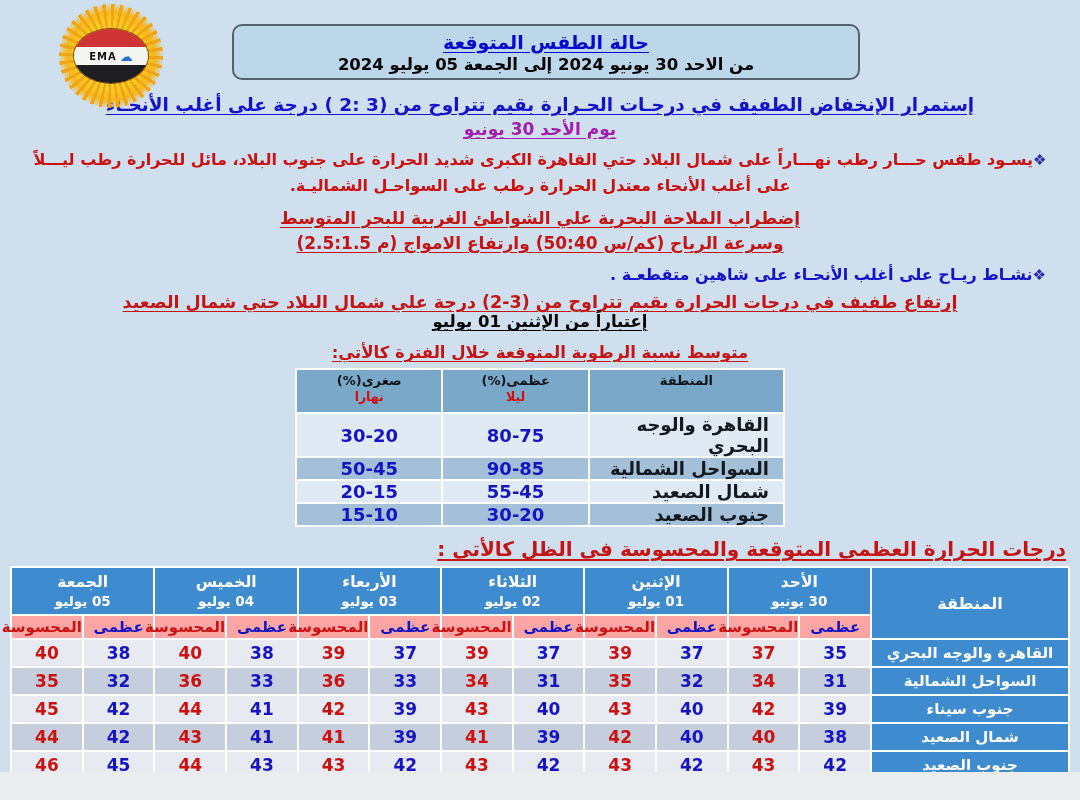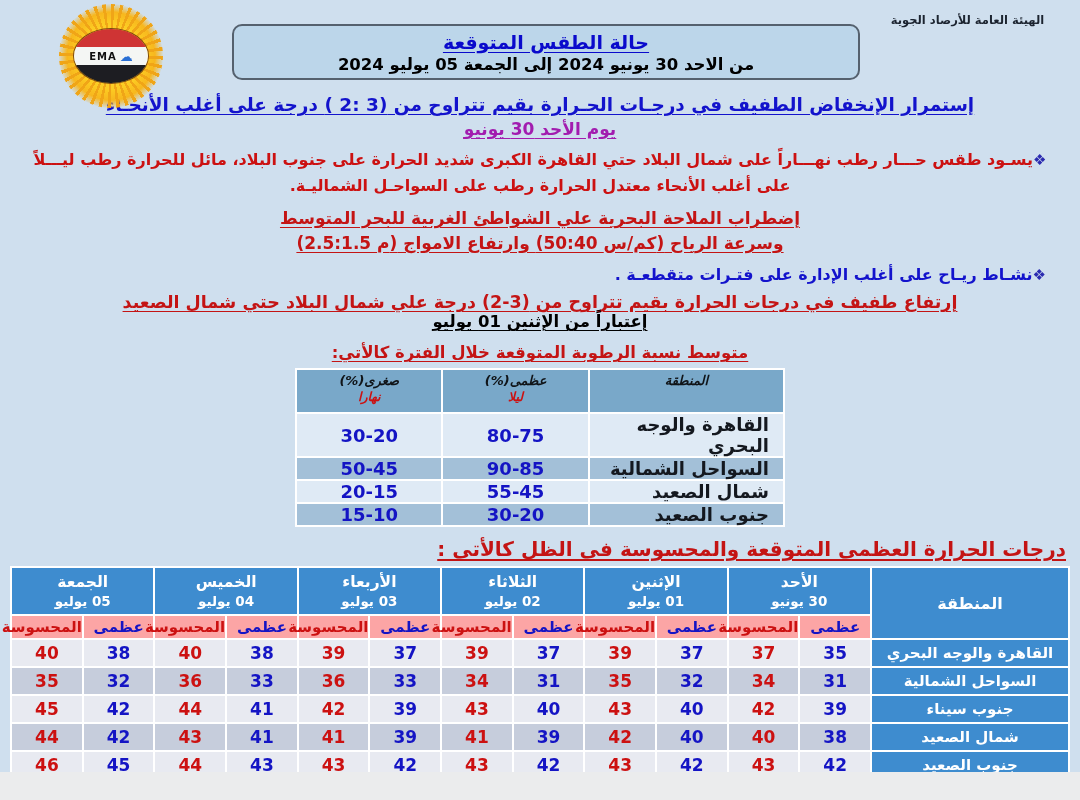--- a/index.html
+++ b/index.html
@@ -49,21 +49,21 @@
   .wind-line { color:#1313cc; font-size:16px; text-align:right; margin:10px 34px 0; }
   .rise-heading { color:#c41414; font-size:17.5px; margin-top:8px; }
   .rise-start { color:#000; font-size:16.5px; }
 
   
   .hum-title { color:#c41414; font-size:16.5px; margin-top:12px; }
   table { border-collapse:collapse; }
   .hum-table { width:490px; margin:6px auto 0; }
   .hum-table th, .hum-table td { border:2px solid #fff; }
   .hum-head th { background:#79a8c9; height:44px; vertical-align:top; padding-top:3px;
-    font-size:13px; color:#101418;font-style:italic; }
+    font-size:13px; color:#101418; }
   .hsub { color:#cc1111; font-size:12.5px; margin-top:1px; }
   .hum-table td { height:14px; text-align:center; font-size:18px; }
   .hregion { color:#14181f; padding-right:14px; text-align:right !important; }
   .hnum { color:#1414c4; font-size:14px; }
   .row-light { background:#dfeaf5; }
   .row-dark  { background:#a3c0d8; }
   .hcol-region { width:40%; } .hcol-max { width:30%; } .hcol-min { width:30%; }
 
   
   .temp-title { color:#c41414; font-size:20px; text-align:right; margin:10px 14px 0; }
@@ -107,35 +107,34 @@
       <div class="band-black"></div>
     </div>
   </div>
 
   <div class="header-box">
     <div class="header-title u">حالة الطقس المتوقعة</div>
     <div class="header-date">من الاحد 30 يونيو 2024 إلى الجمعة 05 يوليو 2024</div>
   </div>
 
   <div class="authority">
-    <div>الهيئة العامة للأرصاد الجوية</div>
   </div>
 </div>
 
 <div class="line blue-heading u">إستمرار الإنخفاض الطفيف في درجـات الحـرارة بقيم تتراوح من ‪( 2: 3)‬ درجة على أغلب الأنحـاء</div>
 <div class="line black-heading u">يوم الأحد 30 يونيو</div>
 
 <div class="bullet-para"><span class="diamond">❖</span><span>يسـود طقس حـــار رطب نهـــاراً على شمال البلاد حتي القاهرة الكبرى شديد الحرارة على جنوب البلاد، مائل للحرارة رطب ليـــلاً على أغلب الأنحاء معتدل الحرارة رطب على السواحـل الشماليـة.</span></div>
 
 <div class="line marine">
   <div class="u">إضطراب الملاحة البحرية علي الشواطئ الغربية للبحر المتوسط</div>
   <div class="u">وسرعة الرياح ‪(50:40 كم/س)‬ وارتفاع الامواج ‪(2.5:1.5 م)‬</div>
 </div>
 
-<div class="wind-line"><span class="diamond">❖</span><span>نشـاط ريـاح على أغلب الإدارة على فتـرات متقطعـة .</span></div>
+<div class="wind-line"><span class="diamond">❖</span><span>نشـاط ريـاح على أغلب الأنحـاء على شاهين متقطعـة .</span></div>
 
 <div class="line rise-heading u">إرتفاع طفيف في درجات الحرارة بقيم تتراوح من ‪(2-3)‬ درجة علي  شمال البلاد حتي شمال الصعيد</div>
 <div class="line rise-start u">إعتباراً من الإثنين 01 يوليو</div>
 
 <div class="line hum-title u">متوسط نسبة الرطوبة المتوقعة خلال الفترة كالأتي:</div>
 
 <table class="hum-table">
   <colgroup>
       <col class="hcol-region">
       <col class="hcol-max">

